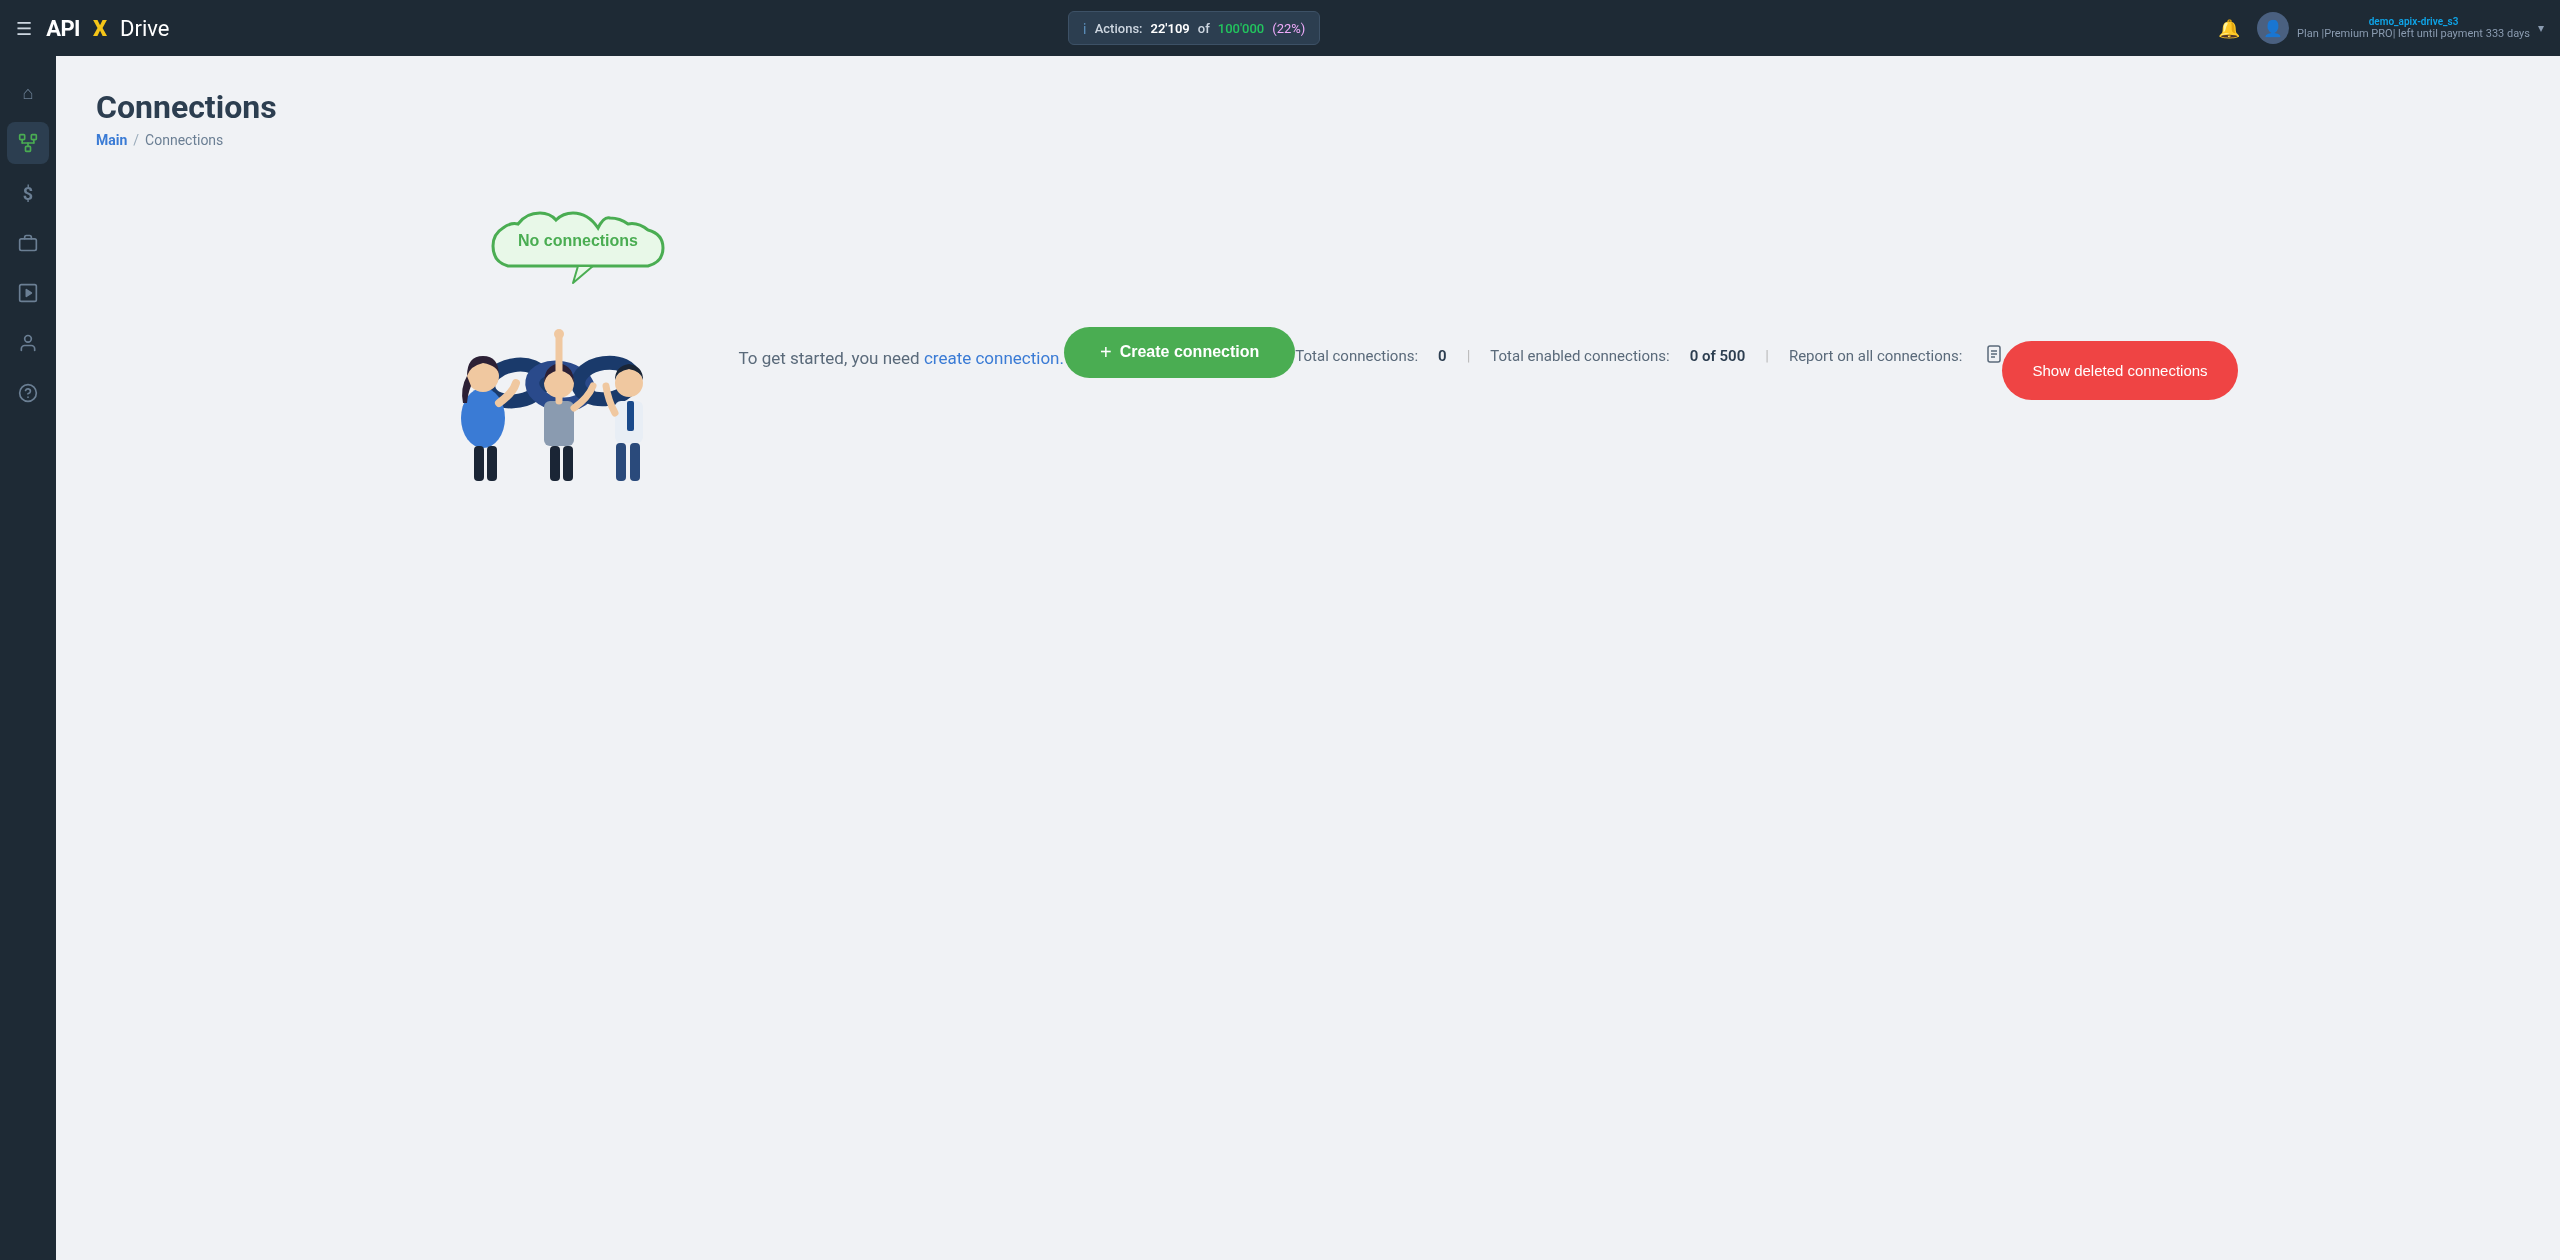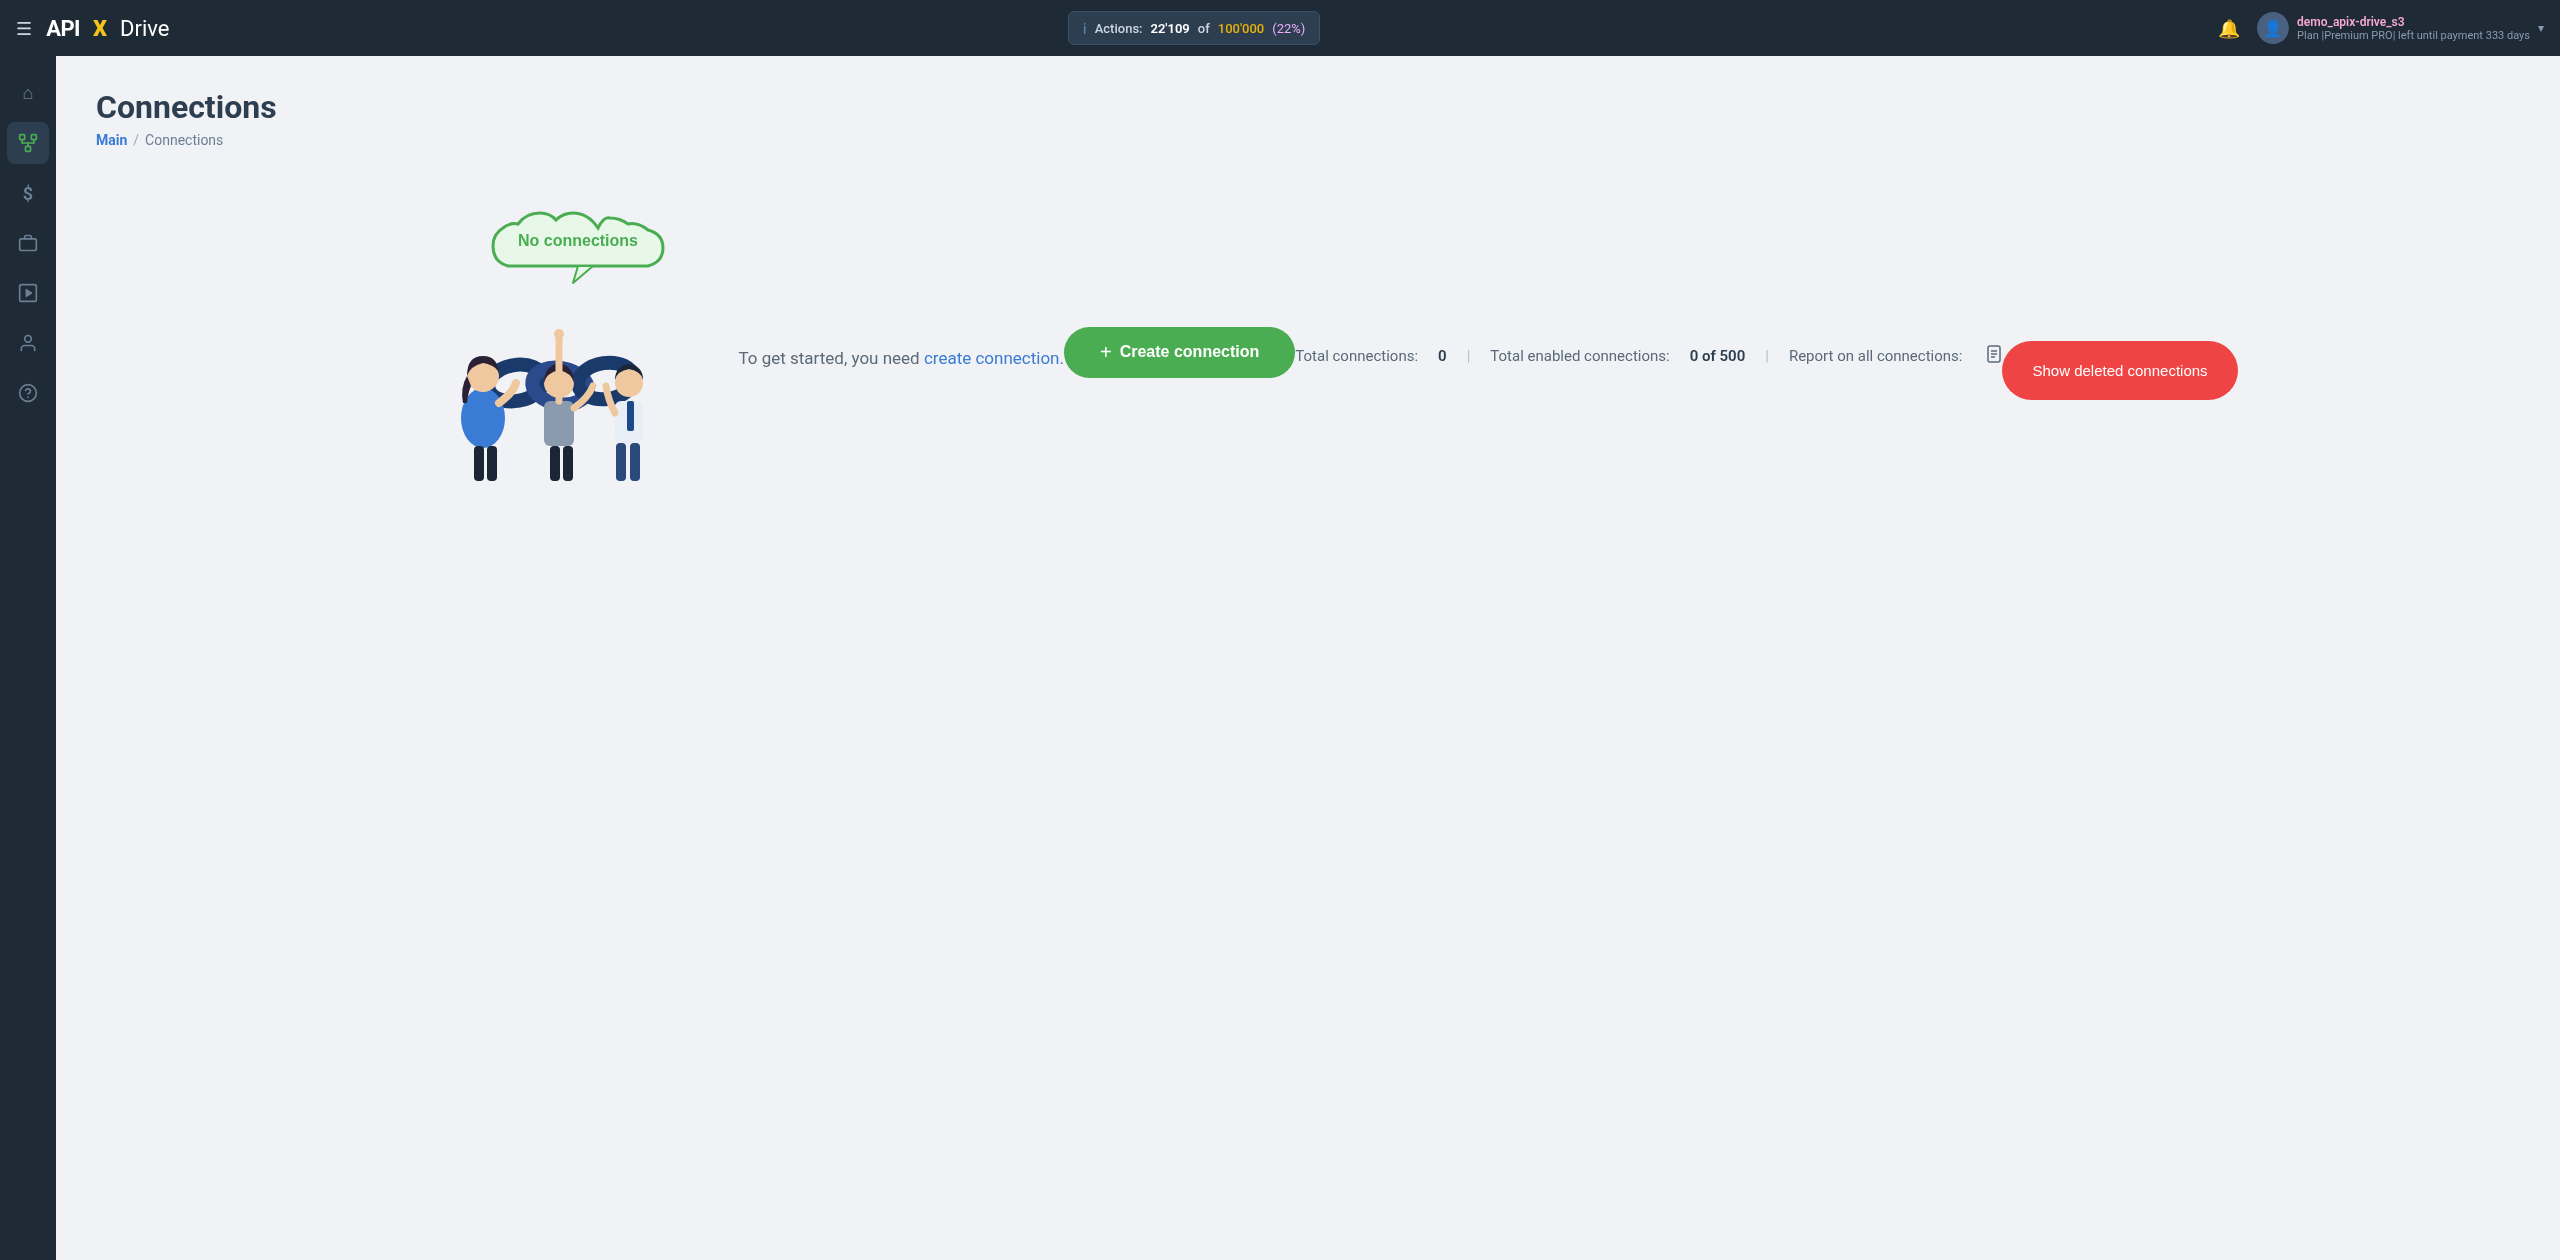--- a/index.html
+++ b/index.html
@@ -30,29 +30,29 @@
       padding: 6px 14px;
       display: flex;
       align-items: center;
       gap: 8px;
       color: #aab8c8;
       font-size: 13px;
     }
     .actions-badge .info-icon { color: #5b8db8; font-size: 15px; }
     .actions-label { color: #cdd6e0; font-weight: 500; }
     .actions-count { color: #ffffff; font-weight: 600; }
-    .actions-total { color: #eab308; font-weight: 500; }
+    .actions-total { color: #22c55e; font-weight: 500; }
     .actions-pct { color: #f0abfc; }
 
     .topnav-right { display: flex; align-items: center; gap: 16px; margin-left: auto; }
     .bell-icon { color: #aab8c8; font-size: 18px; cursor: pointer; }
     .user-section { display: flex; align-items: center; gap: 8px; cursor: pointer; }
     .user-avatar { width: 32px; height: 32px; border-radius: 50%; background: #4a6080; display: flex; align-items: center; justify-content: center; color: #cdd6e0; font-size: 16px; }
     .user-info { color: #cdd6e0; }
-    .user-name { font-size: 12px; font-weight: 600; color: #f9a8d4; }
+    .user-name { font-size: 10px; font-weight: 600; color: #0ea5e9; text-align: center; }
     .user-plan { font-size: 11px; color: #8a9bb0; }
     .chevron-down { color: #8a9bb0; font-size: 12px; }
 
     
     .main-layout { display: flex; flex: 1; overflow: hidden; }
 
     
     .sidebar {
       width: 56px;
       background: #1e2a35;

